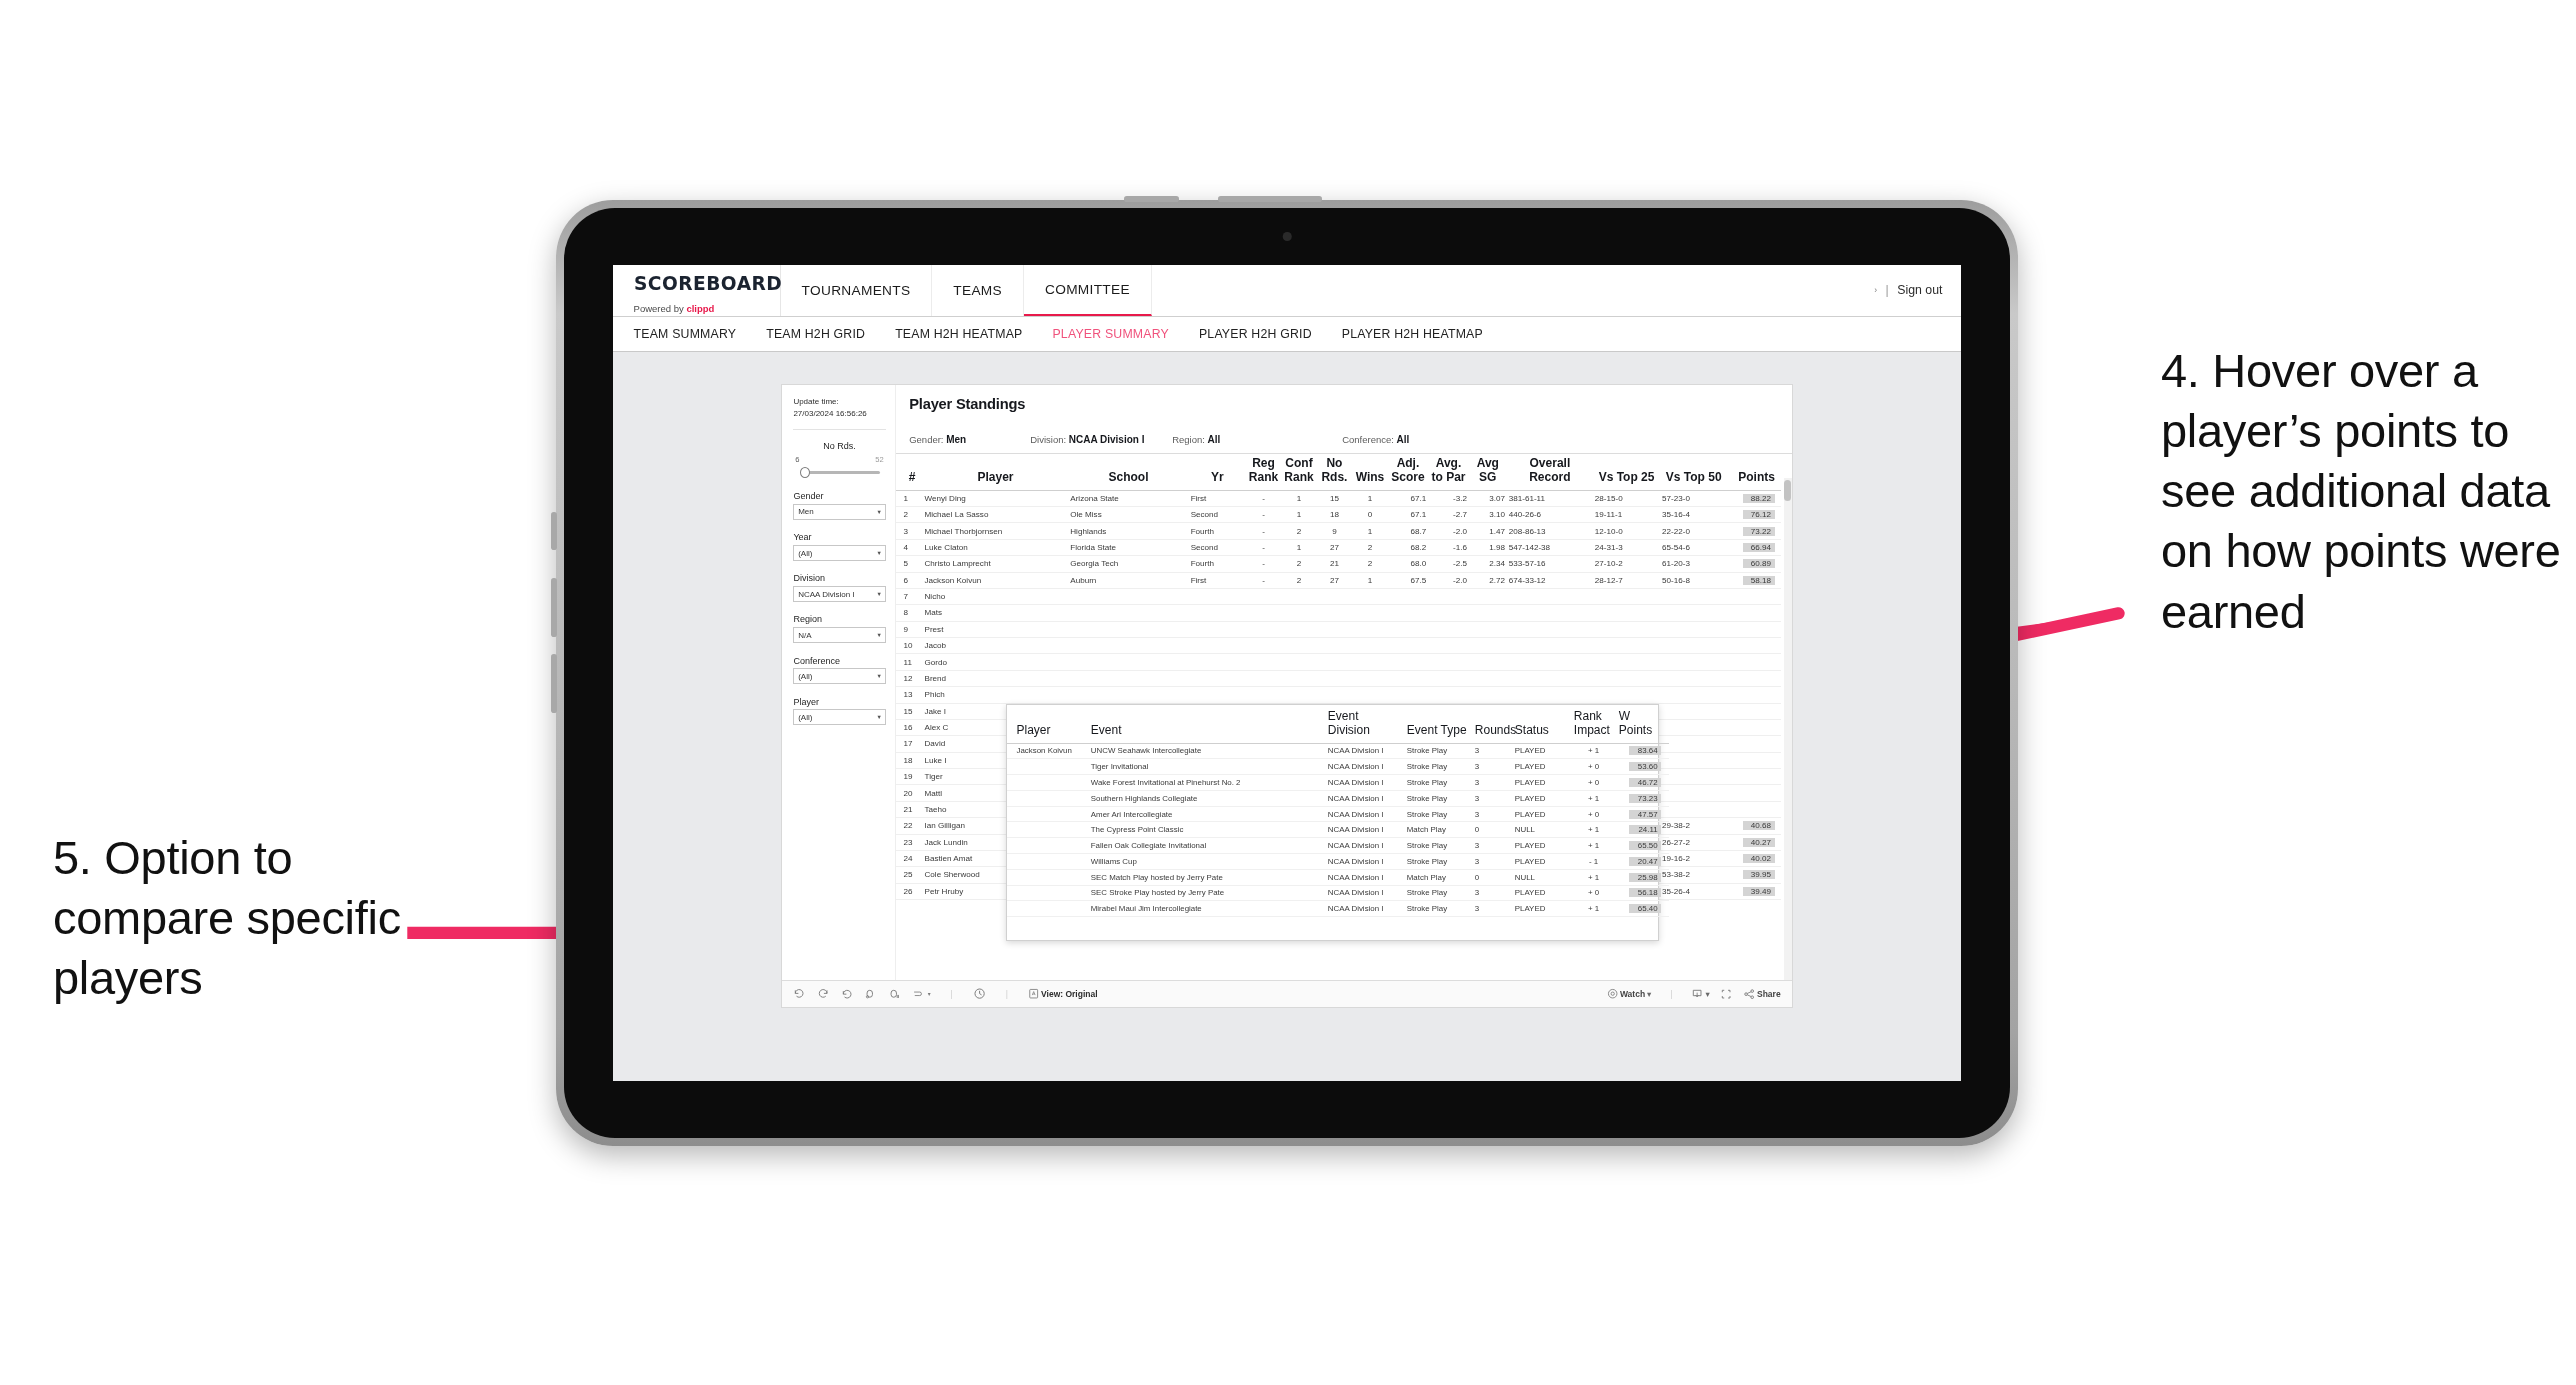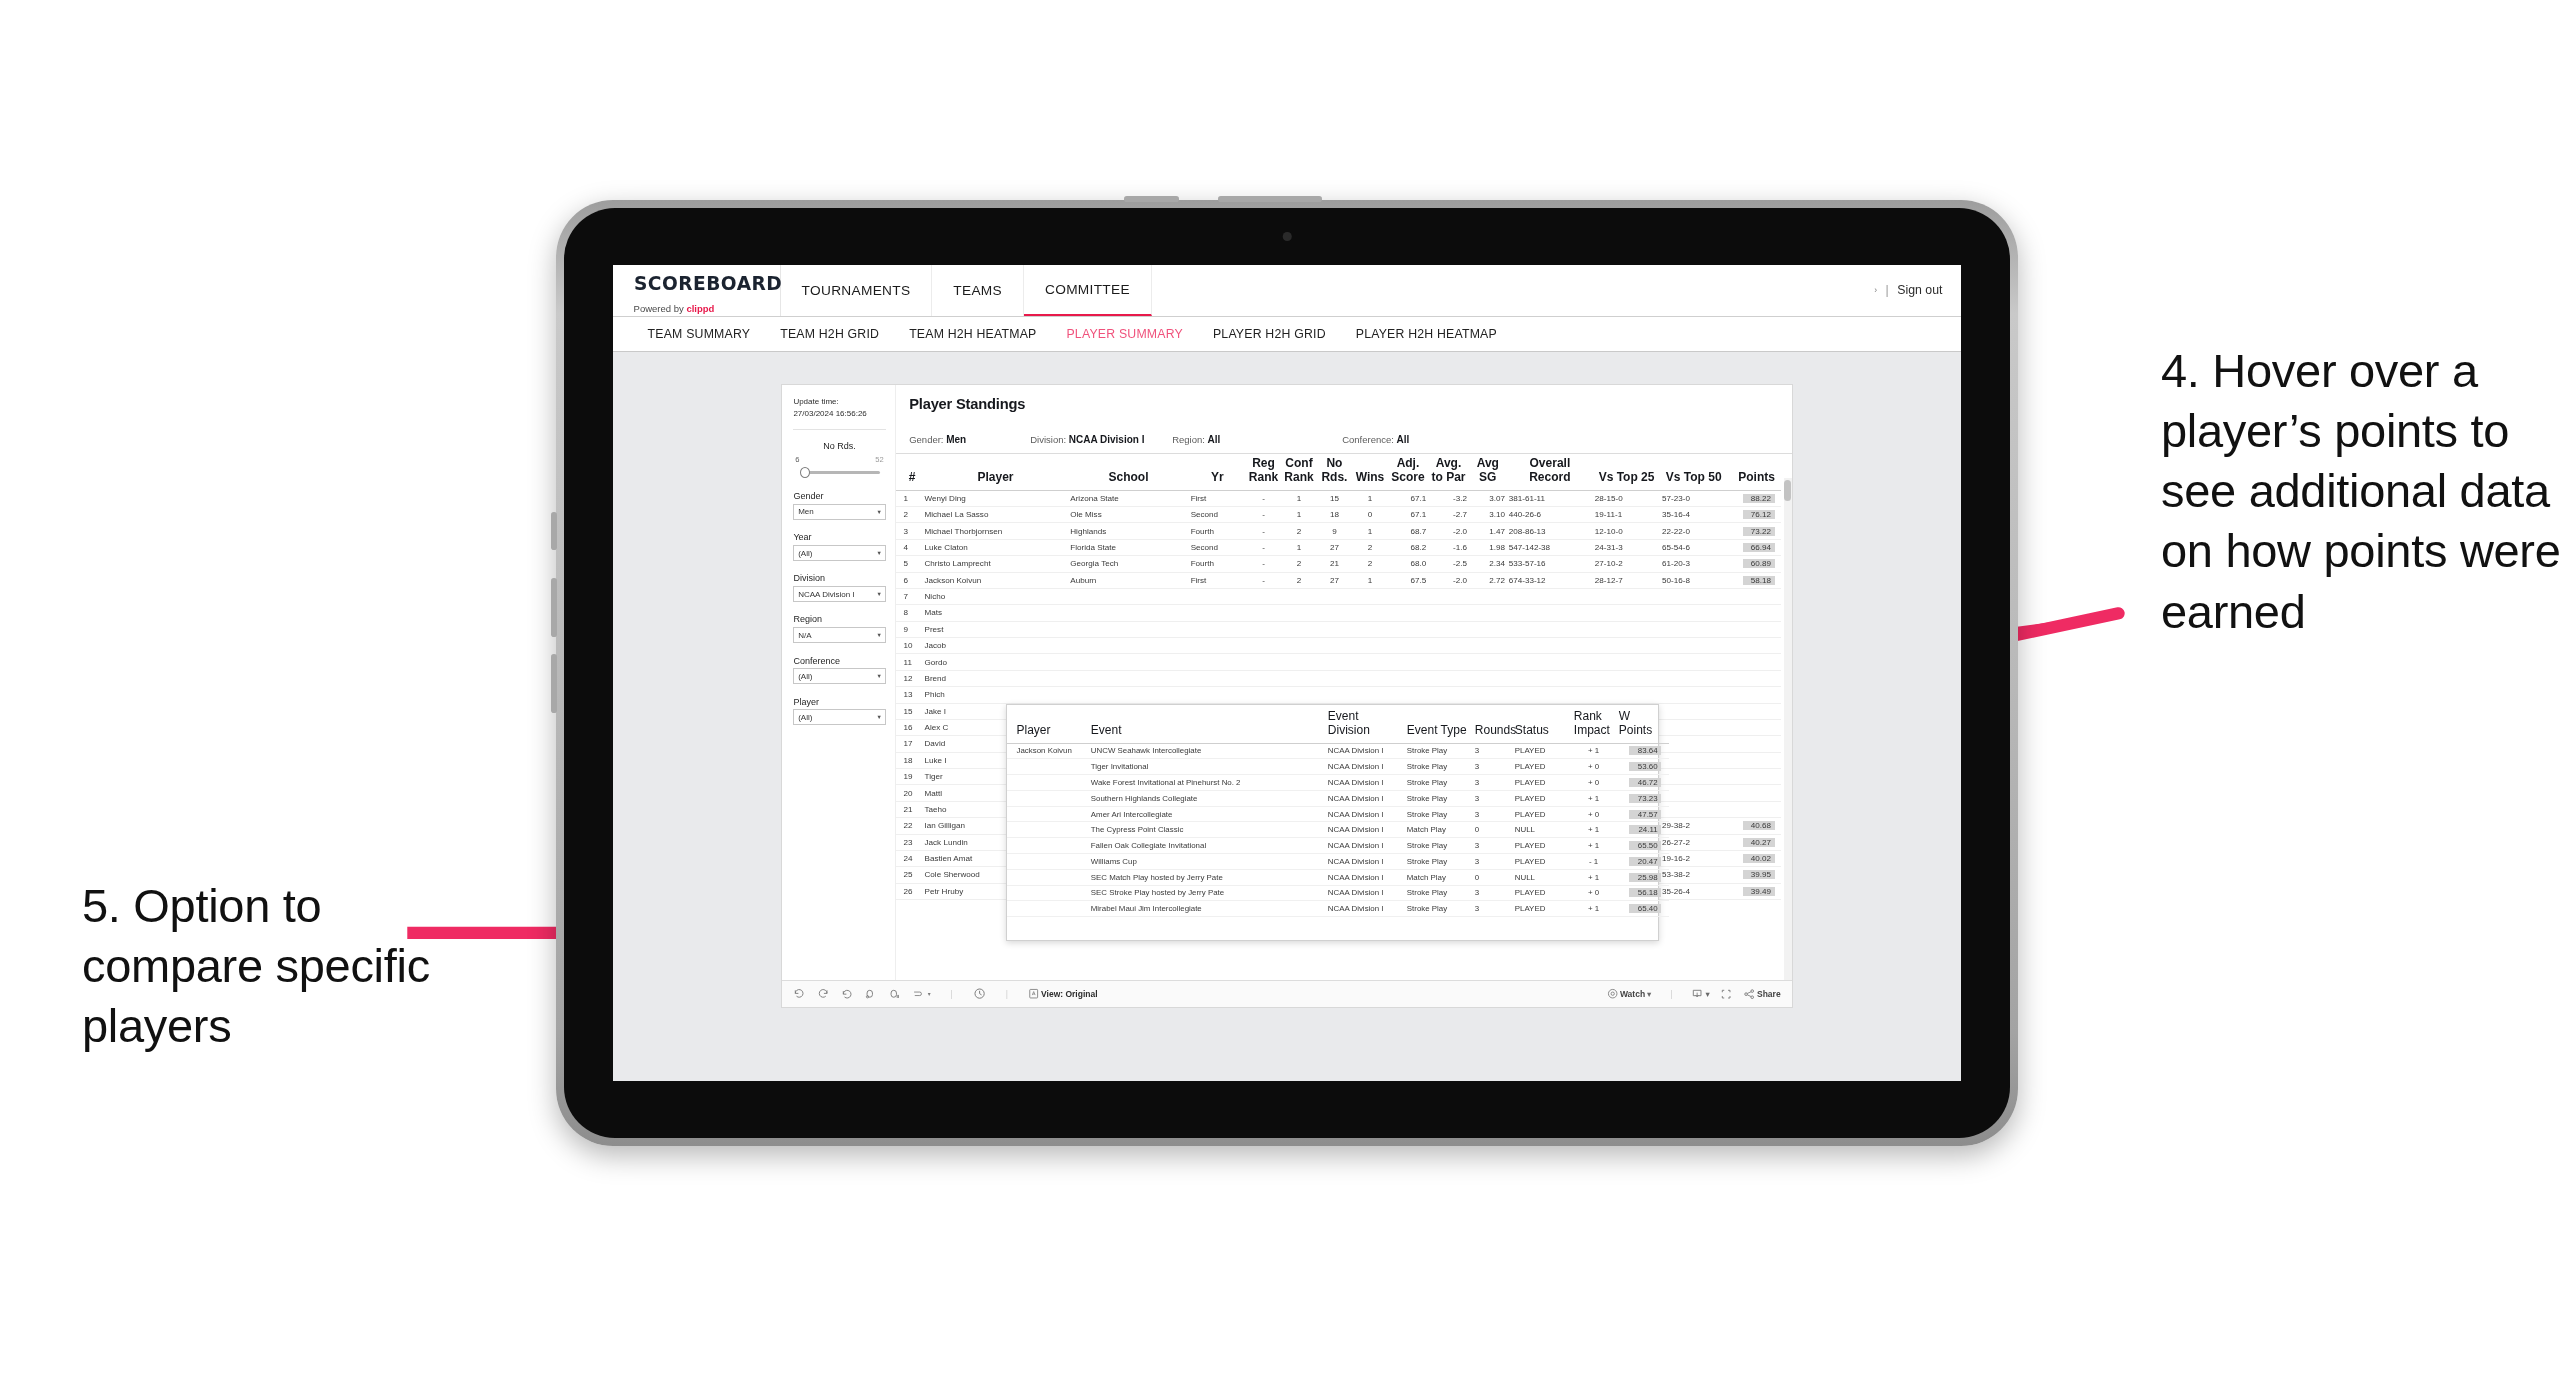--- a/index.html
+++ b/index.html
@@ -16,21 +16,21 @@
   .annot {
     position:absolute;
     font-family:"Liberation Sans", sans-serif;
     color:#111111;
     font-size:47px;
     line-height:1.28;
     font-weight:400;
     letter-spacing:-0.3px;
   }
   #annot-right { left:2161px; top:341px; width:435px; }
-  #annot-left  { left:53px;  top:876px;  width:378px;margin-left:29px; }
+  #annot-left  { left:53px;  top:828px;  width:378px; }
 
   .arrow { position:absolute; }
 
   
   #device {
     position:absolute;
     left:556px; top:200px;
     width:1462px; height:946px;
     border-radius:57px;
     background:linear-gradient(180deg,#9d9d9d 0%, #c9c9c9 12%, #b9b9b9 50%, #a3a3a3 88%, #8d8d8d 100%);
@@ -101,21 +101,21 @@
     margin-left:auto; display:flex; align-items:center; gap:8.5px;
     padding-right:19px; font-size:12.3px; color:#2b2b2b;
   }
   #topnav-right .sep { color:#9c9c9c; }
   #topnav-right .caret { font-size:8.5px; color:#777; }
 
   
   #subnav {
     background:#ffffff; height:35px;
     display:flex; align-items:center;
-    padding-left:35px; gap:30px;
+    padding-left:21px; gap:30px;
     border-bottom:0.9px solid #c9c9c9;
   }
   .subtab {
     font-size:12.3px; color:#222222; letter-spacing:0.2px; cursor:pointer;
     white-space:nowrap;
   }
   .subtab.active { color:#f0527c; }
 
   
   #canvas {

